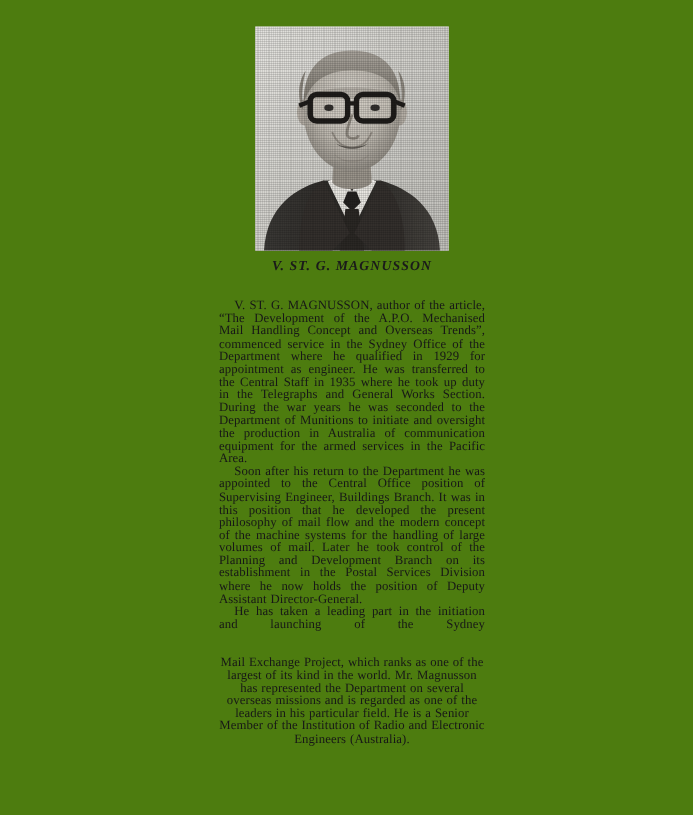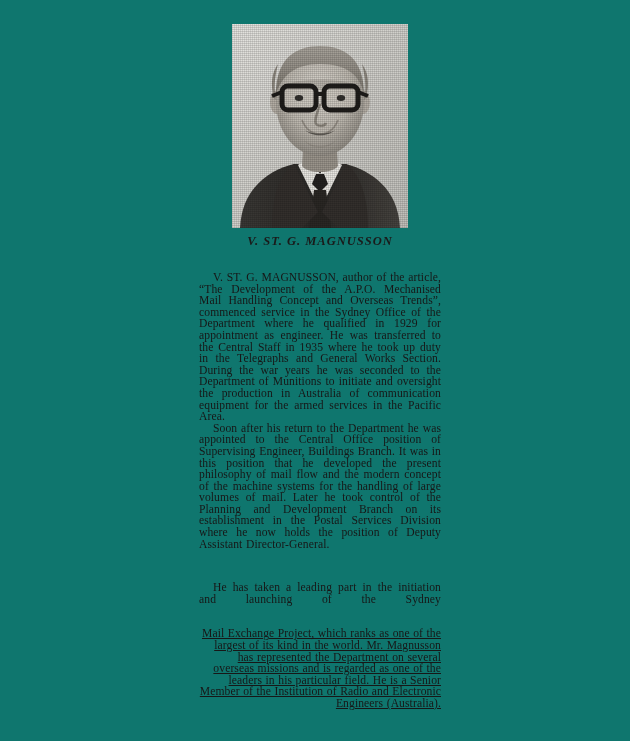--- a/index.html
+++ b/index.html
@@ -14,21 +14,21 @@
     position: relative;
     overflow: hidden;
     font-family: "Liberation Serif", "DejaVu Serif", serif;
     color: #1b1b1b;
     -webkit-font-smoothing: none;
   }
 
   .page {
     position: absolute;
     inset: 0;
-    background: #0f766e;
+    background: #4d7c0f;
   }
 
   
   .photo-block {
     position: absolute;
     left: 232px;
     top: 24px;
     width: 176px;
     height: 204px;
   }
@@ -81,22 +81,22 @@
     text-justify: inter-word;
     font-size: 11.6px;
     line-height: 11.6px;
     letter-spacing: .1px;
     word-spacing: .5px;
     color: #171717;
     hyphens: none;
   }
   .para.indent { text-indent: 14px; }
   .para.gap-before { margin-top: 11.4px; }
-  .para:last-child { text-align: right; text-decoration: underline; }
-  .para.justified-last { text-align: justify; margin-top: 32px; }
+  .para:last-child { text-align: center; }
+  .para.justified-last { text-align: justify; }
   .para.justified-last::after {
     content: "";
     display: inline-block;
     width: 100%;
   }
 </style>
 </head>
 <body>
 
 <div class="page">

